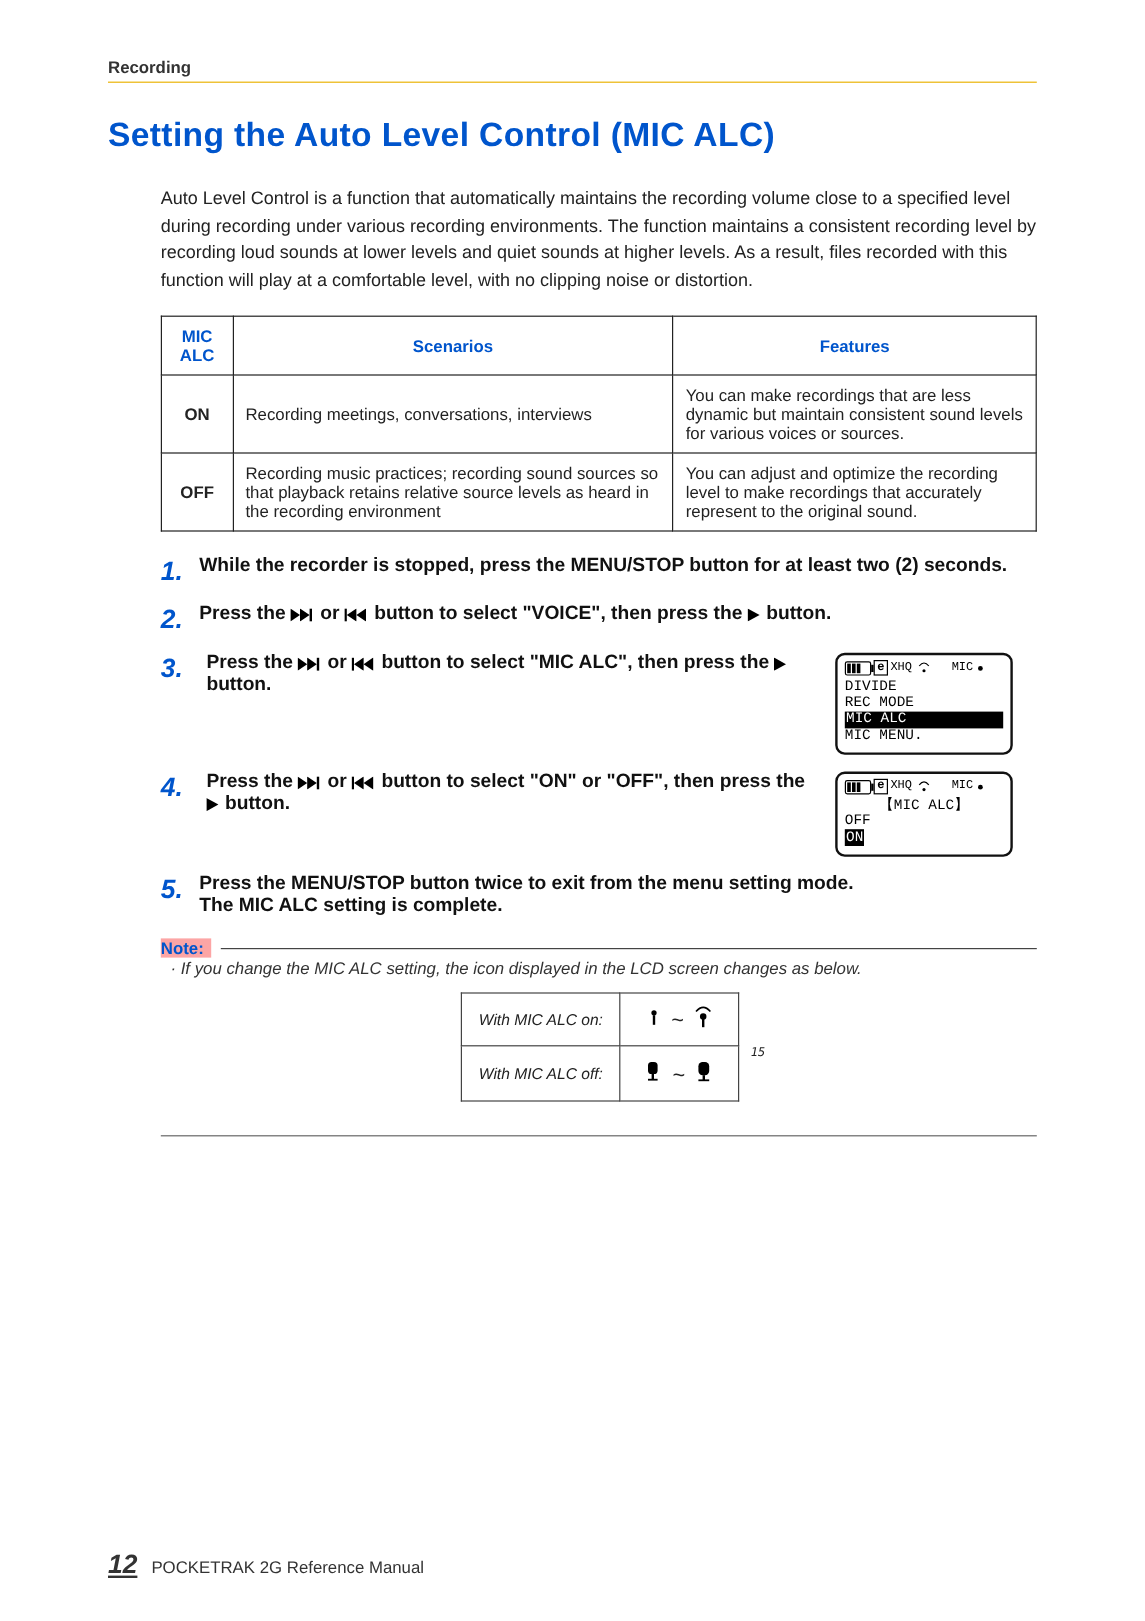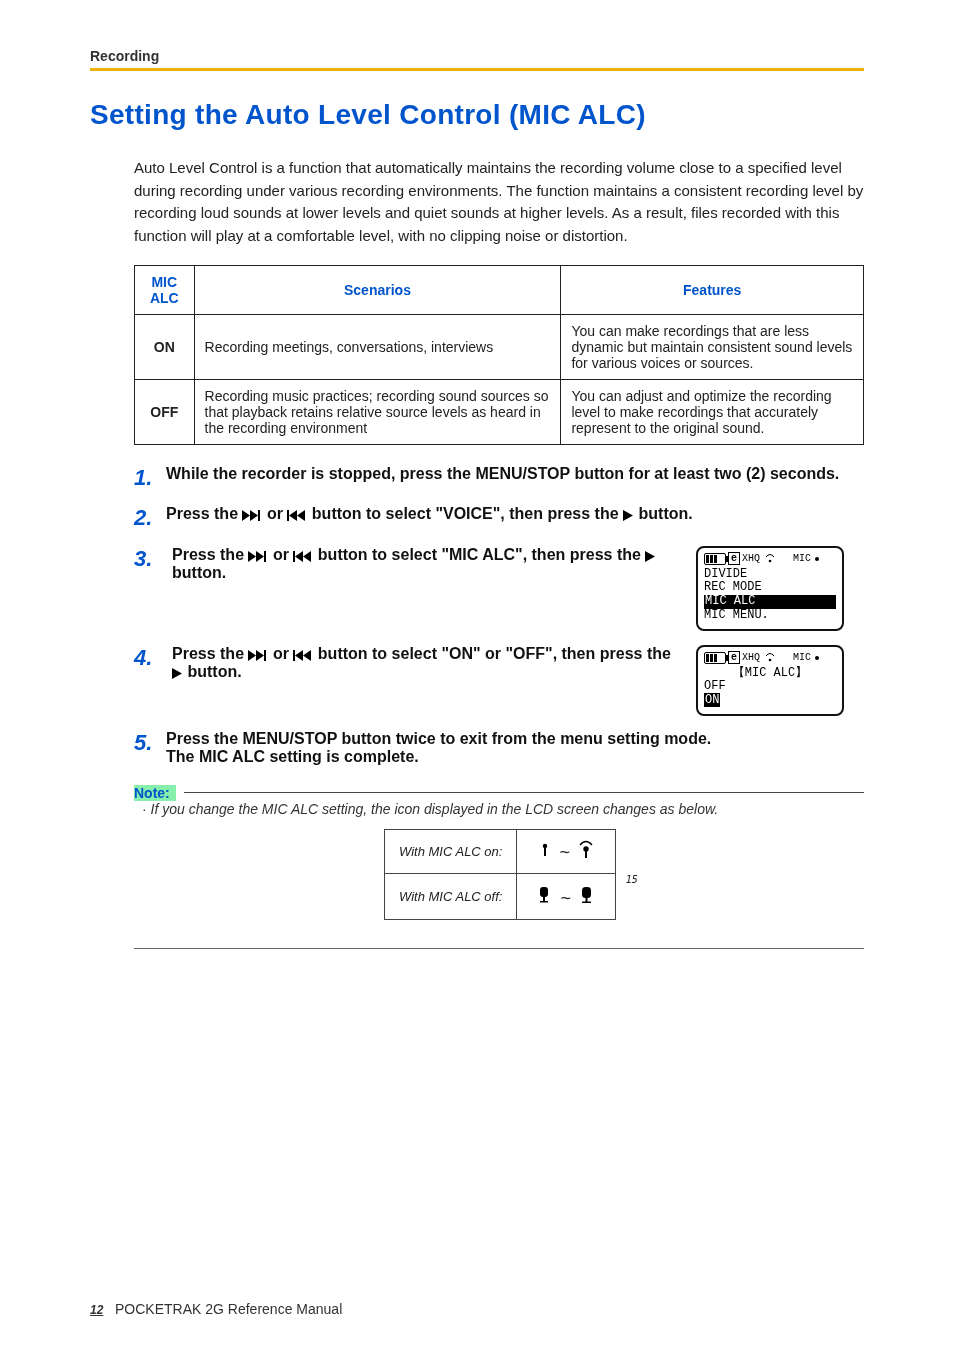--- a/index.html
+++ b/index.html
@@ -14,21 +14,21 @@
     min-height: 1351px;
     box-sizing: border-box;
     padding: 48px 90px 40px 90px;
     position: relative;
   }
   .header-row {
     font-size: 14px;
     font-weight: 700;
     color: #333;
     padding-bottom: 4px;
-    border-bottom: 3px solid #eab308;
+    border-bottom: 1px solid #eab308;
     margin-bottom: 28px;
   }
   h1.setting-title {
     color: #0055cc;
     font-size: 28px;
     font-weight: 800;
     margin: 0 0 26px 0;
     letter-spacing: 0.3px;
   }
   .indent-block {
@@ -146,21 +146,21 @@
   .lcd .line { white-space: nowrap; }
   .lcd .selected {
     background: #000; color: #fff; padding: 0 1px;
   }
   .note-title {
     font-size: 14px;
     font-weight: 700;
     color: #0055cc;
     display: inline-block;
     padding-right: 6px;
-    background: #86efac;
+    background: #fca5a5;
   }
   .note-wrap {
     margin-top: 18px;
     position: relative;
   }
   .note-rule {
     border: none;
     border-top: 1px solid #444;
     margin: -10px 0 8px 50px;
   }
@@ -192,21 +192,21 @@
     border-top:1px solid #666;
     margin-top: 28px;
   }
   .foot {
     position: absolute;
     left: 90px;
     bottom: 34px;
     font-size: 14px;
     color: #333;
   }
-  .foot b { font-size: 12px; font-style: italic; font-weight: 800; text-decoration: underline; }
+  .foot b { font-size: 22px; font-style: italic; font-weight: 800; text-decoration: underline; }
   svg.glyph { vertical-align: -2px; }
   .tilde { margin:0 2px; }
   .mic-wifi svg{ vertical-align:-2px; }
 </style>
 </head>
 <body>
 
 <div class="page">
 
   <div class="header-row">Recording</div>

